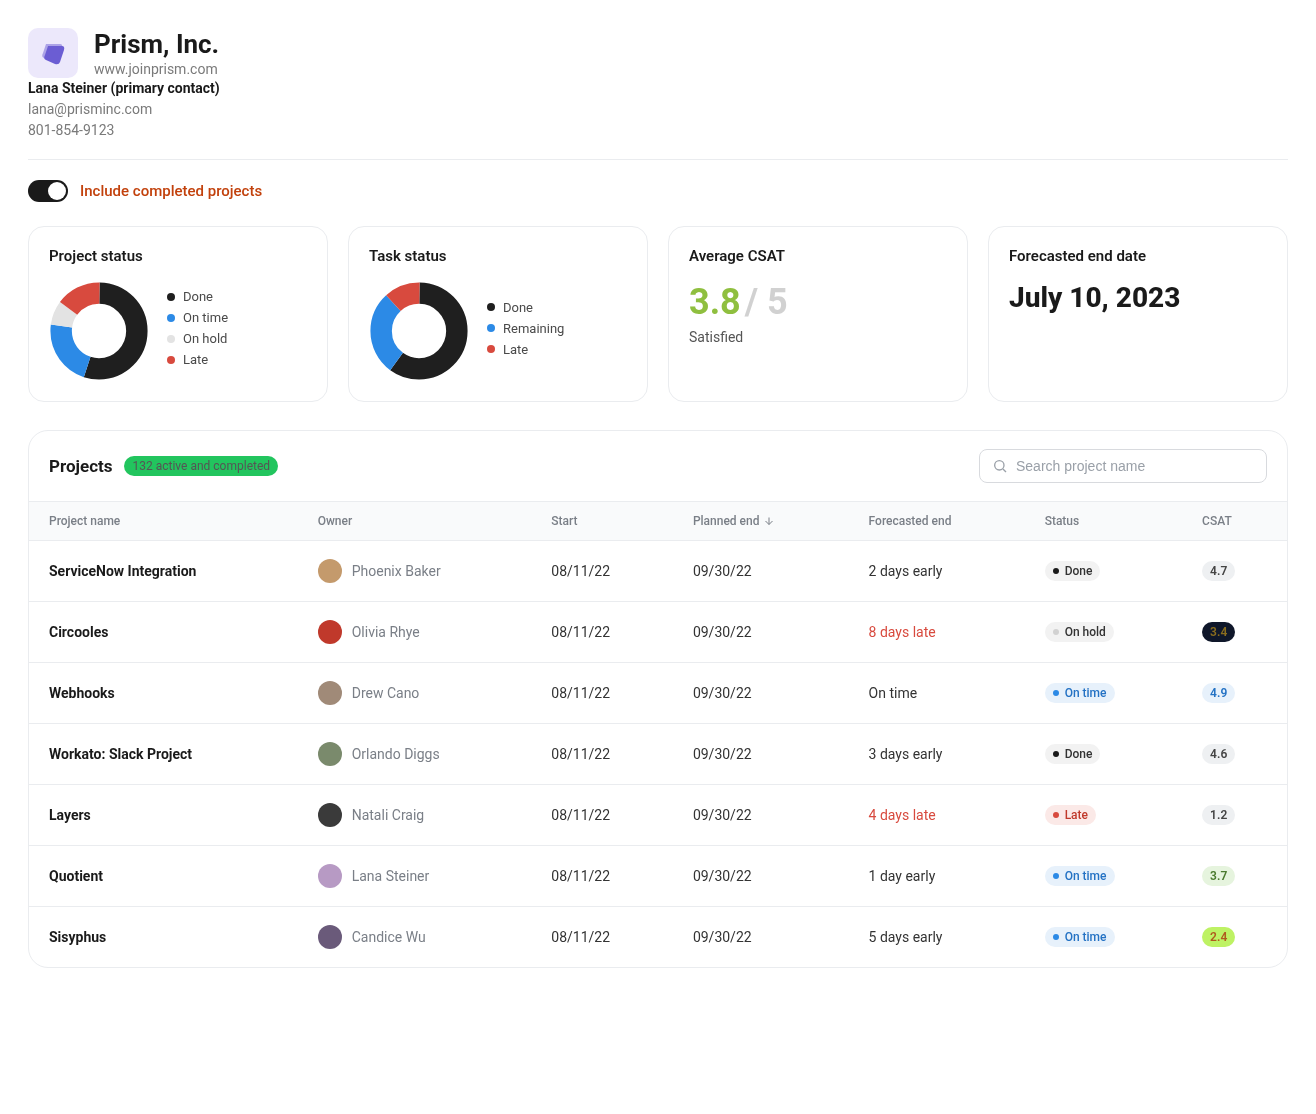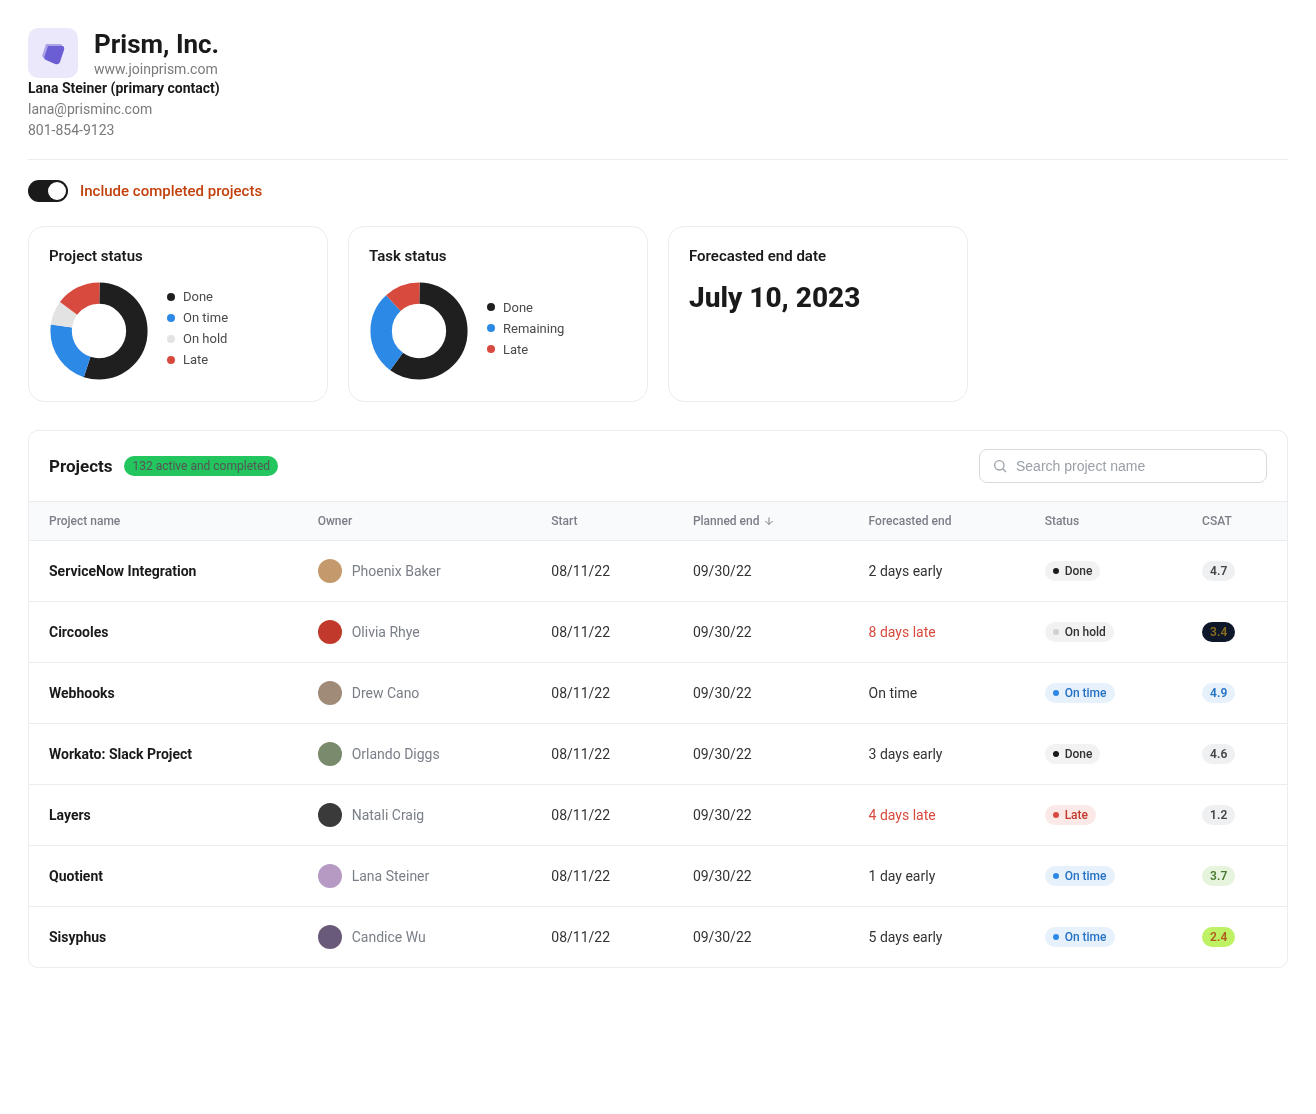--- a/index.html
+++ b/index.html
@@ -20,21 +20,21 @@
 .card { border: 1px solid #eaecef; border-radius: 16px; padding: 20px; }
 .card-title { font-size: 15px; font-weight: 600; color: #1a1a1a; margin-bottom: 16px; }
 .donut-wrap { display: flex; align-items: center; gap: 18px; }
 .legend { list-style: none; font-size: 13px; color: #4a4a4a; }
 .legend li { display: flex; align-items: center; gap: 8px; margin-bottom: 6px; }
 .dot { width: 8px; height: 8px; border-radius: 50%; display: inline-block; }
 .csat-val { font-size: 36px; font-weight: 700; color: #8fbf3f; display: inline; }
 .csat-max { font-size: 36px; font-weight: 700; color: #d1d1d1; display: inline; }
 .csat-label { font-size: 14px; color: #555; margin-top: 6px; }
 .forecast-date { font-size: 28px; font-weight: 800; color: #1a1a1a; margin-top: 6px; }
-.projects-panel { border: 1px solid #eaecef; border-radius: 10px; overflow: hidden; margin-top: 18px; }
+.projects-panel { border: 1px solid #eaecef; border-radius: 20px; overflow: hidden; margin-top: 18px; }
 .projects-head { display: flex; align-items: center; justify-content: space-between; padding: 18px 20px; }
 .projects-title-wrap { display: flex; align-items: center; gap: 12px; }
 .projects-title { font-size: 17px; font-weight: 700; }
 .projects-count { font-size: 12px; background: #22c55e; color: #555; padding: 3px 8px; border-radius: 10px; font-weight: 400; }
 .search { display: flex; align-items: center; gap: 8px; border: 1px solid #d8dade; border-radius: 8px; padding: 8px 12px; width: 288px; }
 .search input { border: none; outline: none; font-size: 14px; flex: 1; color: #333; }
 .search input::placeholder { color: #9aa0a8; }
 table { width: 100%; border-collapse: collapse; }
 thead th { text-align: left; font-size: 12px; font-weight: 500; color: #7a7f87; padding: 12px 20px; background: #f9fafb; border-top: 1px solid #eaecef; border-bottom: 1px solid #eaecef; }
 tbody td { padding: 18px 20px; font-size: 14px; color: #333; border-bottom: 1px solid #eaecef; vertical-align: middle; }
@@ -142,20 +142,28 @@
             <span>Remaining</span>
           </li>
         <li>
             <span class="dot" style="background:#d84a3e"></span>
             <span>Late</span>
           </li>
       </ul>
     </div>
   </div>
 
+  <div class="card">
+    <div class="card-title">Average CSAT</div>
+    <div>
+      <span class="csat-val">3.8</span>
+      <span class="csat-max">/ 5</span>
+    </div>
+    <div class="csat-label">Satisfied</div>
+  </div>
 
   <div class="card">
     <div class="card-title">Forecasted end date</div>
     <div class="forecast-date">July 10, 2023</div>
   </div>
 </div>
 
 <div class="projects-panel">
   <div class="projects-head">
     <div class="projects-title-wrap">

